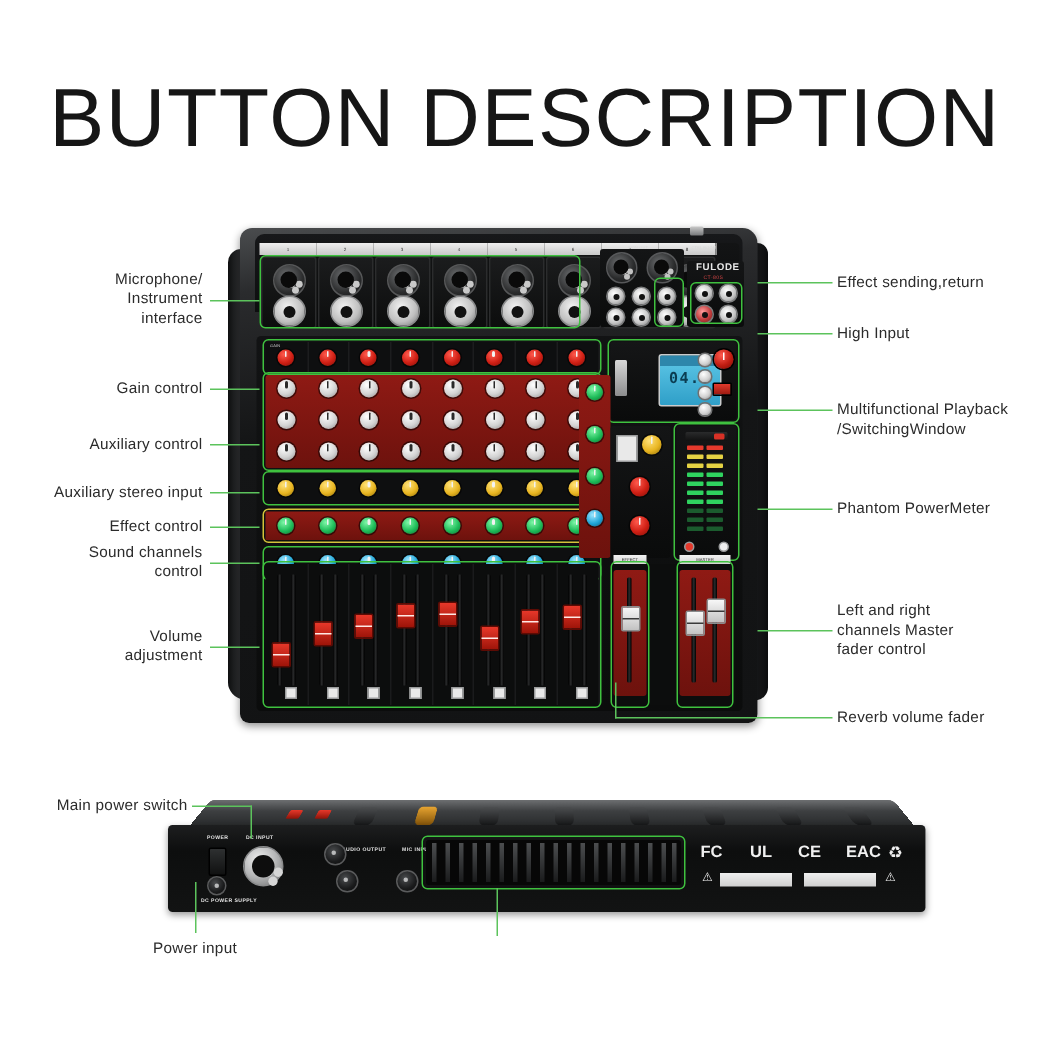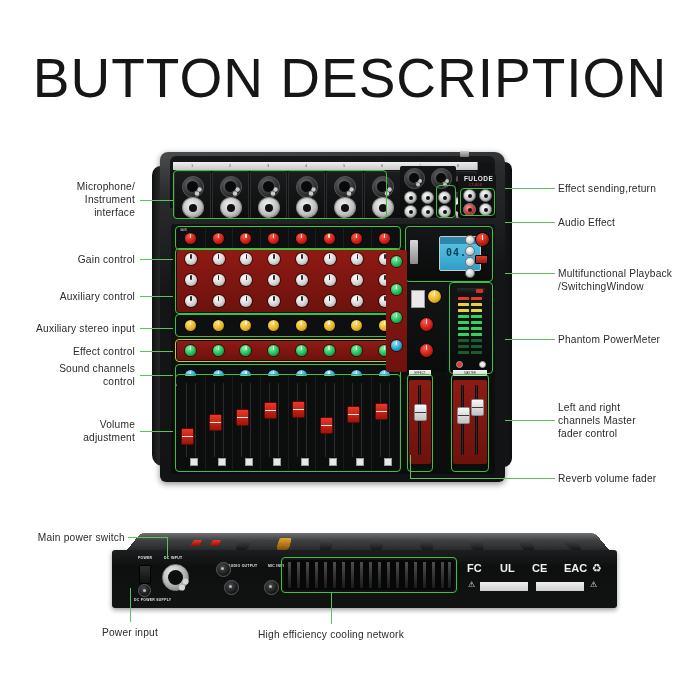--- a/index.html
+++ b/index.html
@@ -747,21 +747,21 @@
 control</div>
   <div class="line hline" style="left:140px;top:375px;width:33px;"></div>
 
   <div class="lbl r" style="left:20px;top:418px;width:115px;">Volume
 adjustment</div>
   <div class="line hline" style="left:140px;top:431px;width:33px;"></div>
 
   <div class="lbl l" style="left:558px;top:182px;width:140px;">Effect sending,return</div>
   <div class="line hline" style="left:505px;top:188px;width:50px;"></div>
 
-  <div class="lbl l" style="left:558px;top:216px;width:140px;">Audio Effect</div>
+  <div class="lbl l" style="left:558px;top:216px;width:140px;">High Input</div>
   <div class="line hline" style="left:505px;top:222px;width:50px;"></div>
 
   <div class="lbl l" style="left:558px;top:267px;width:140px;">Multifunctional Playback
 /SwitchingWindow</div>
   <div class="line hline" style="left:505px;top:273px;width:50px;"></div>
 
   <div class="lbl l" style="left:558px;top:333px;width:140px;">Phantom PowerMeter</div>
   <div class="line hline" style="left:505px;top:339px;width:50px;"></div>
 
   <div class="lbl l" style="left:558px;top:401px;width:140px;">Left and right
@@ -773,16 +773,15 @@
   <div class="line hline" style="left:410px;top:478px;width:145px;"></div>
   <div class="line vline" style="left:410px;top:455px;height:24px;"></div>
 
   <div class="lbl r" style="left:10px;top:531px;width:115px;">Main power switch</div>
   <div class="line hline" style="left:128px;top:537px;width:40px;"></div>
   <div class="line vline" style="left:167px;top:537px;height:22px;"></div>
 
   <div class="lbl c" style="left:70px;top:626px;width:120px;">Power input</div>
   <div class="line vline" style="left:130px;top:588px;height:34px;"></div>
 
-  <div class="lbl c" style="left:216px;top:628px;width:230px;">High efficiency cooling network</div>
   <div class="line vline" style="left:331px;top:592px;height:32px;"></div>
 
 </div>
 
 </body></html>

